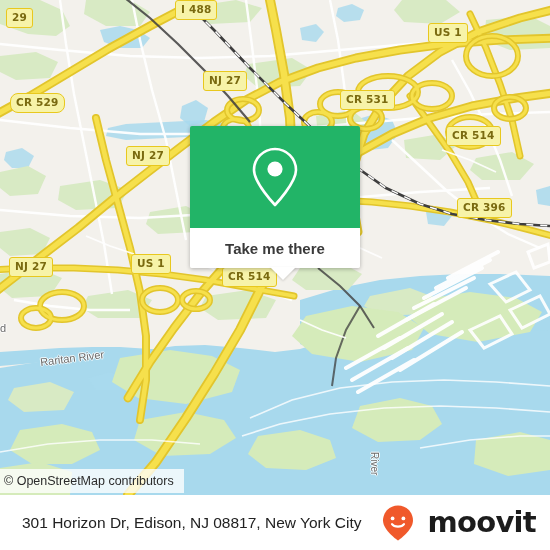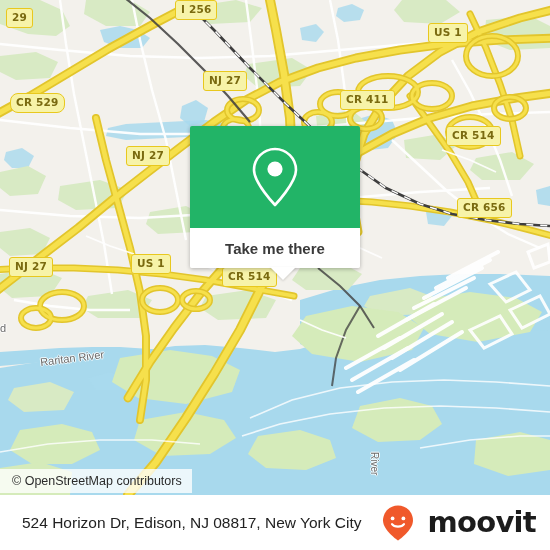--- a/index.html
+++ b/index.html
@@ -109,21 +109,21 @@
   }
 
   
   #attribution {
     position: absolute;
     left: 0;
     top: 469px;
     height: 24px;
     display: flex;
     align-items: center;
-    padding: 0 10px 0 12px;
+    padding: 0 10px 0 4px;
     background: rgba(255,255,255,.78);
     color: #2b2b2b;
     font-size: 12.5px;
     font-family: "Liberation Sans", sans-serif;
     white-space: nowrap;
   }
 
   
   #footer {
     position: absolute;
@@ -360,28 +360,28 @@
           <path d="M300,320 L322,330 L346,338"></path>
           <path d="M442,150 L470,160 L496,172"></path>
           <path d="M86,236 L110,246 L134,254"></path>
           <path d="M212,178 L236,188 L258,198"></path>
           <path d="M338,236 L360,248 L382,258"></path>
         </g>
       </g>
     </svg>
 
     <div class="shield" style="left:6px;  top:8px;">29</div>
-    <div class="shield" style="left:175px;top:0px;">I 256</div>
+    <div class="shield" style="left:175px;top:0px;">I 488</div>
     <div class="shield" style="left:428px;top:23px;">US 1</div>
     <div class="shield" style="left:203px;top:71px;">NJ 27</div>
-    <div class="shield" style="left:340px;top:90px;">CR 411</div>
+    <div class="shield" style="left:340px;top:90px;">CR 531</div>
     <div class="shield" style="left:10px; top:93px;border-radius:8px;">CR 529</div>
     <div class="shield" style="left:446px;top:126px;">CR 514</div>
     <div class="shield" style="left:126px;top:146px;">NJ 27</div>
-    <div class="shield" style="left:457px;top:198px;">CR 656</div>
+    <div class="shield" style="left:457px;top:198px;">CR 396</div>
     <div class="shield" style="left:9px;  top:257px;">NJ 27</div>
     <div class="shield" style="left:131px;top:254px;">US 1</div>
     <div class="shield" style="left:222px;top:267px;">CR 514</div>
 
     <div class="map-label" style="left:0px; top:322px;">d</div>
     <div class="map-label rot-river" style="left:40px; top:352px;">Raritan River</div>
     <div class="map-label vert" style="left:380px; top:452px; font-size:10px;">River</div>
 
     <div id="popup">
       <div id="popup-header">
@@ -395,21 +395,21 @@
       </div>
       <div id="popup-tail"></div>
     </div>
 
     <div id="attribution">
       <span>© OpenStreetMap contributors</span>
     </div>
   </div>
 
   <div id="footer">
-    <div id="footer-address">524 Horizon Dr, Edison, NJ 08817, New York City</div>
+    <div id="footer-address">301 Horizon Dr, Edison, NJ 08817, New York City</div>
     <div id="brand">
       <svg width="34" height="38" viewBox="0 0 34 38">
         <path d="M17 1.5 C8.7 1.5 2 8.2 2 16.5 C2 26.5 17 36.5 17 36.5 C17 36.5 32 26.5 32 16.5 C32 8.2 25.3 1.5 17 1.5 Z" fill="#F0592B"></path>
         <circle cx="11.6" cy="14.4" r="1.9" fill="#FFFFFF"></circle>
         <circle cx="22.4" cy="14.4" r="1.9" fill="#FFFFFF"></circle>
         <path d="M11 20.2 C13.2 23.4 20.8 23.4 23 20.2" fill="none" stroke="#FFFFFF" stroke-width="2.1" stroke-linecap="round"></path>
       </svg>
       <span id="brand-wordmark">moovit</span>
     </div>
   </div>

